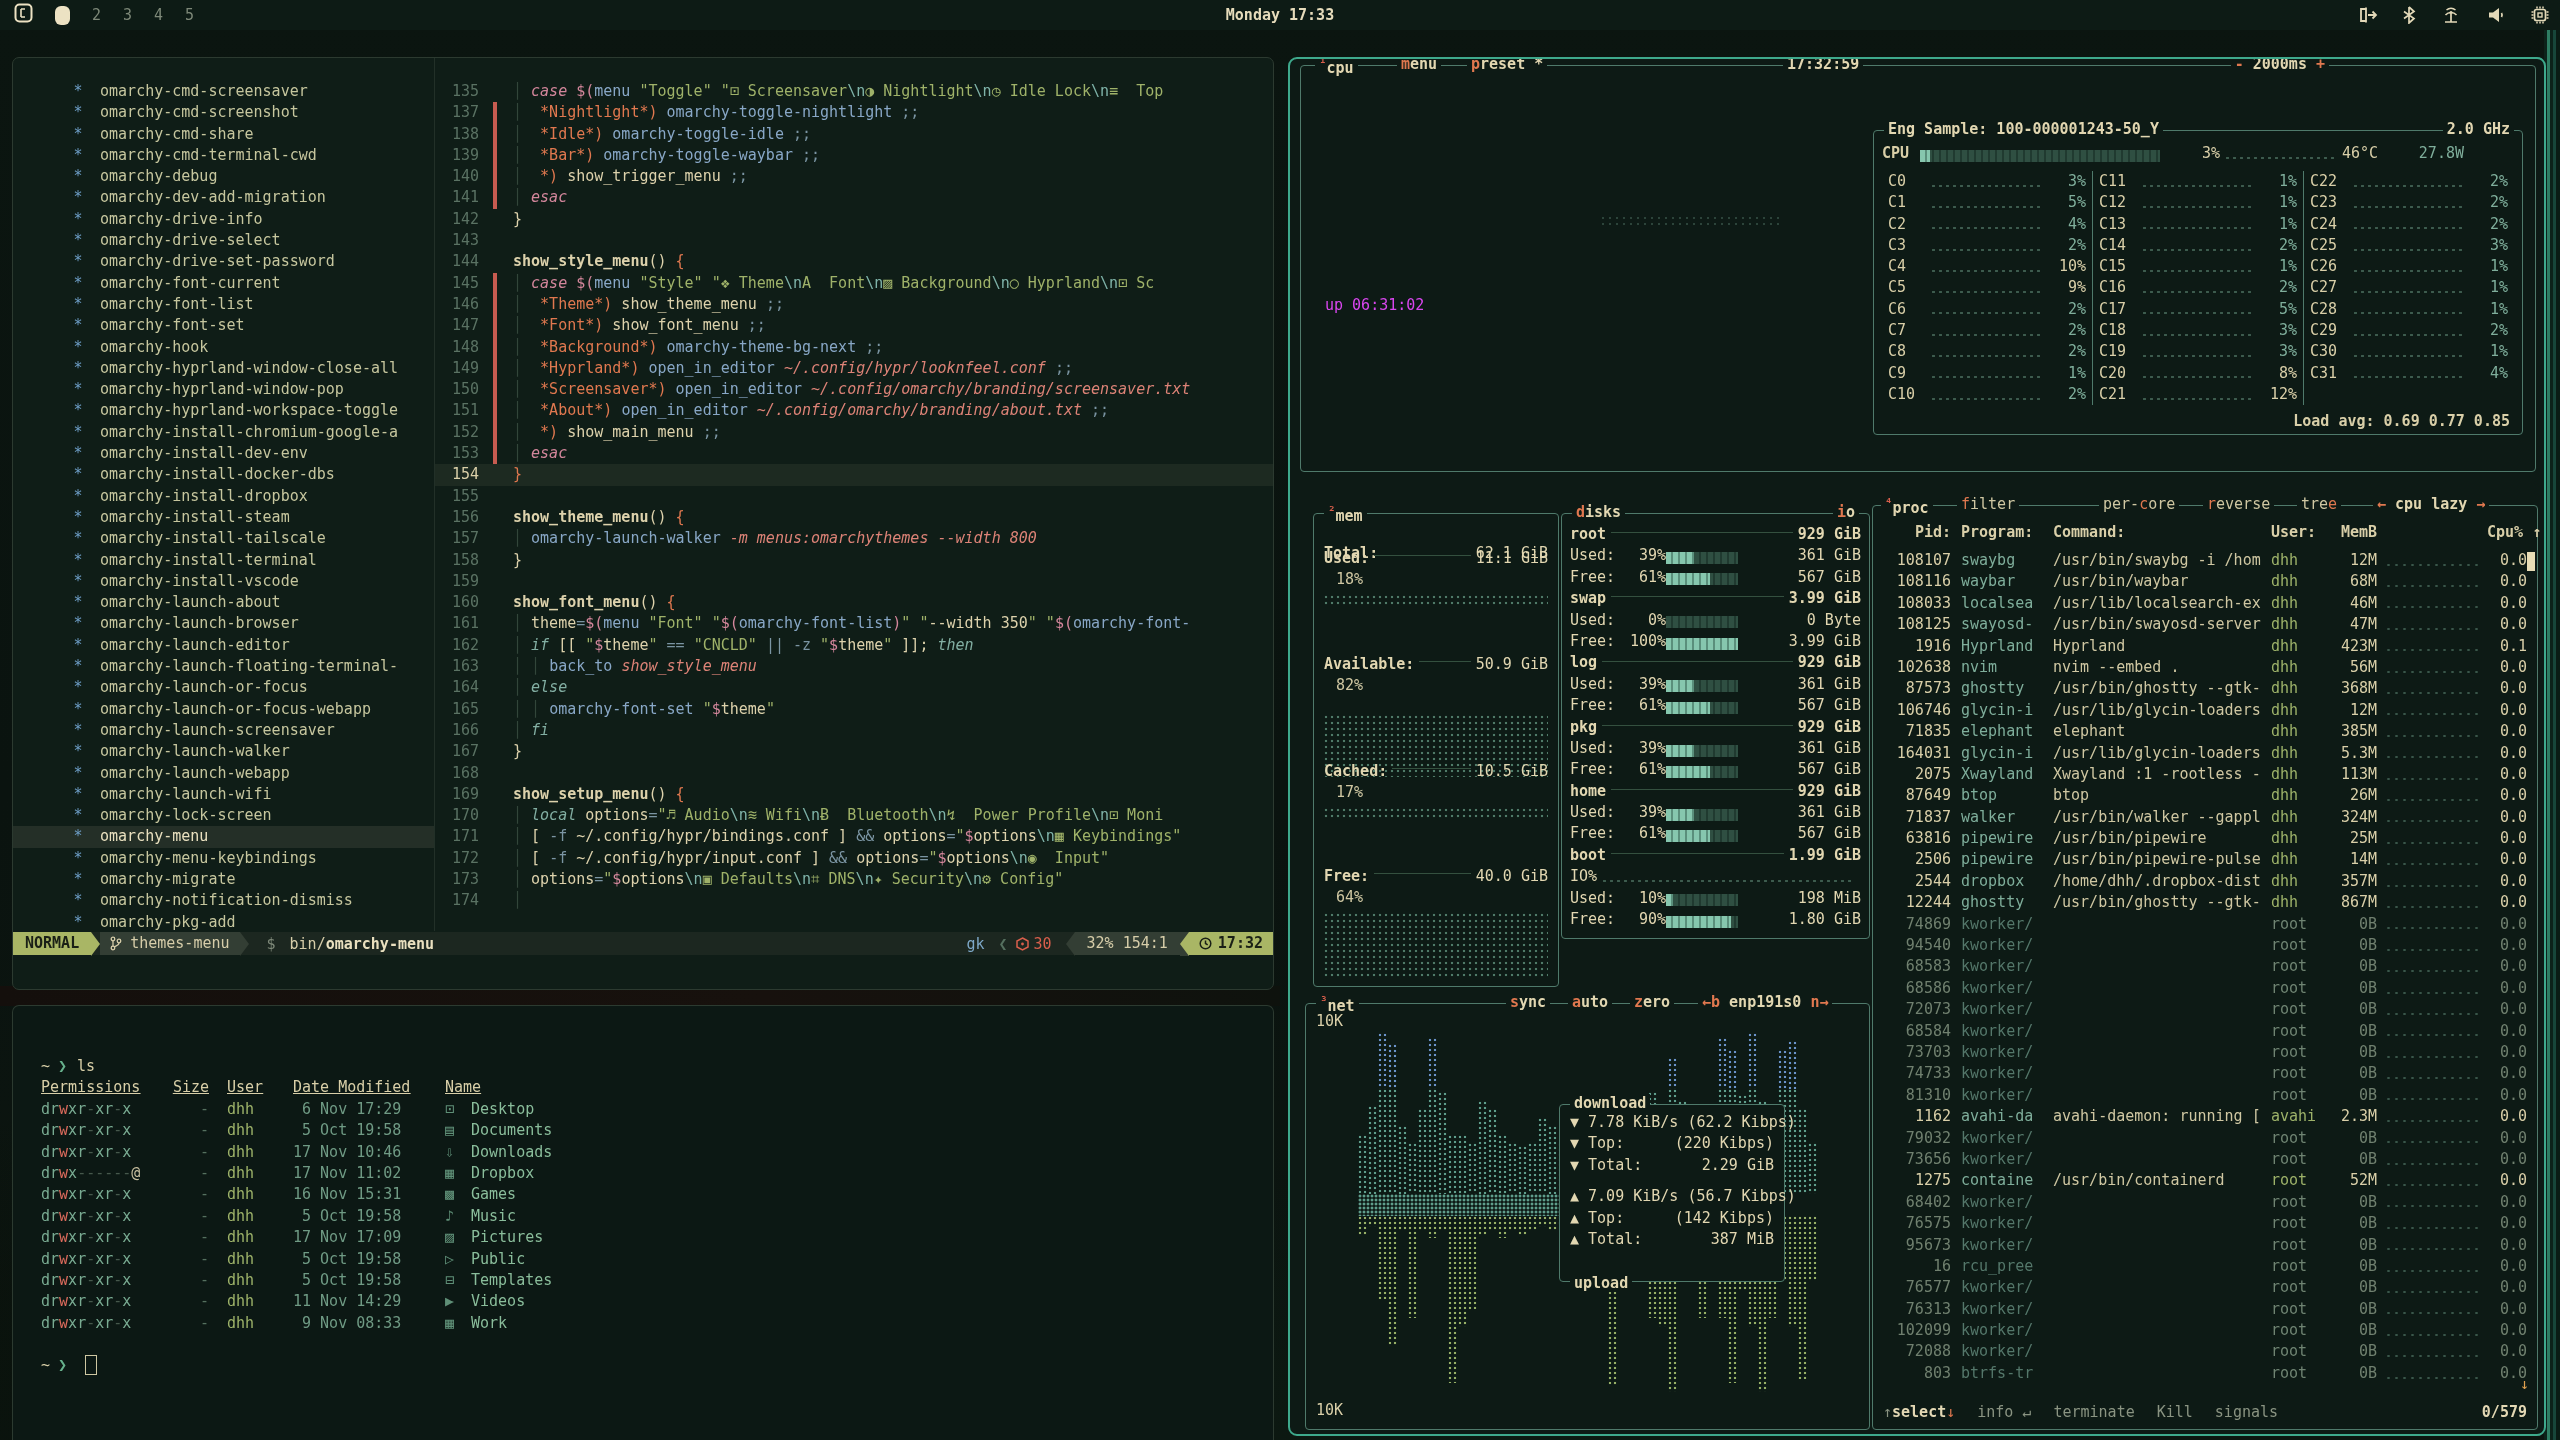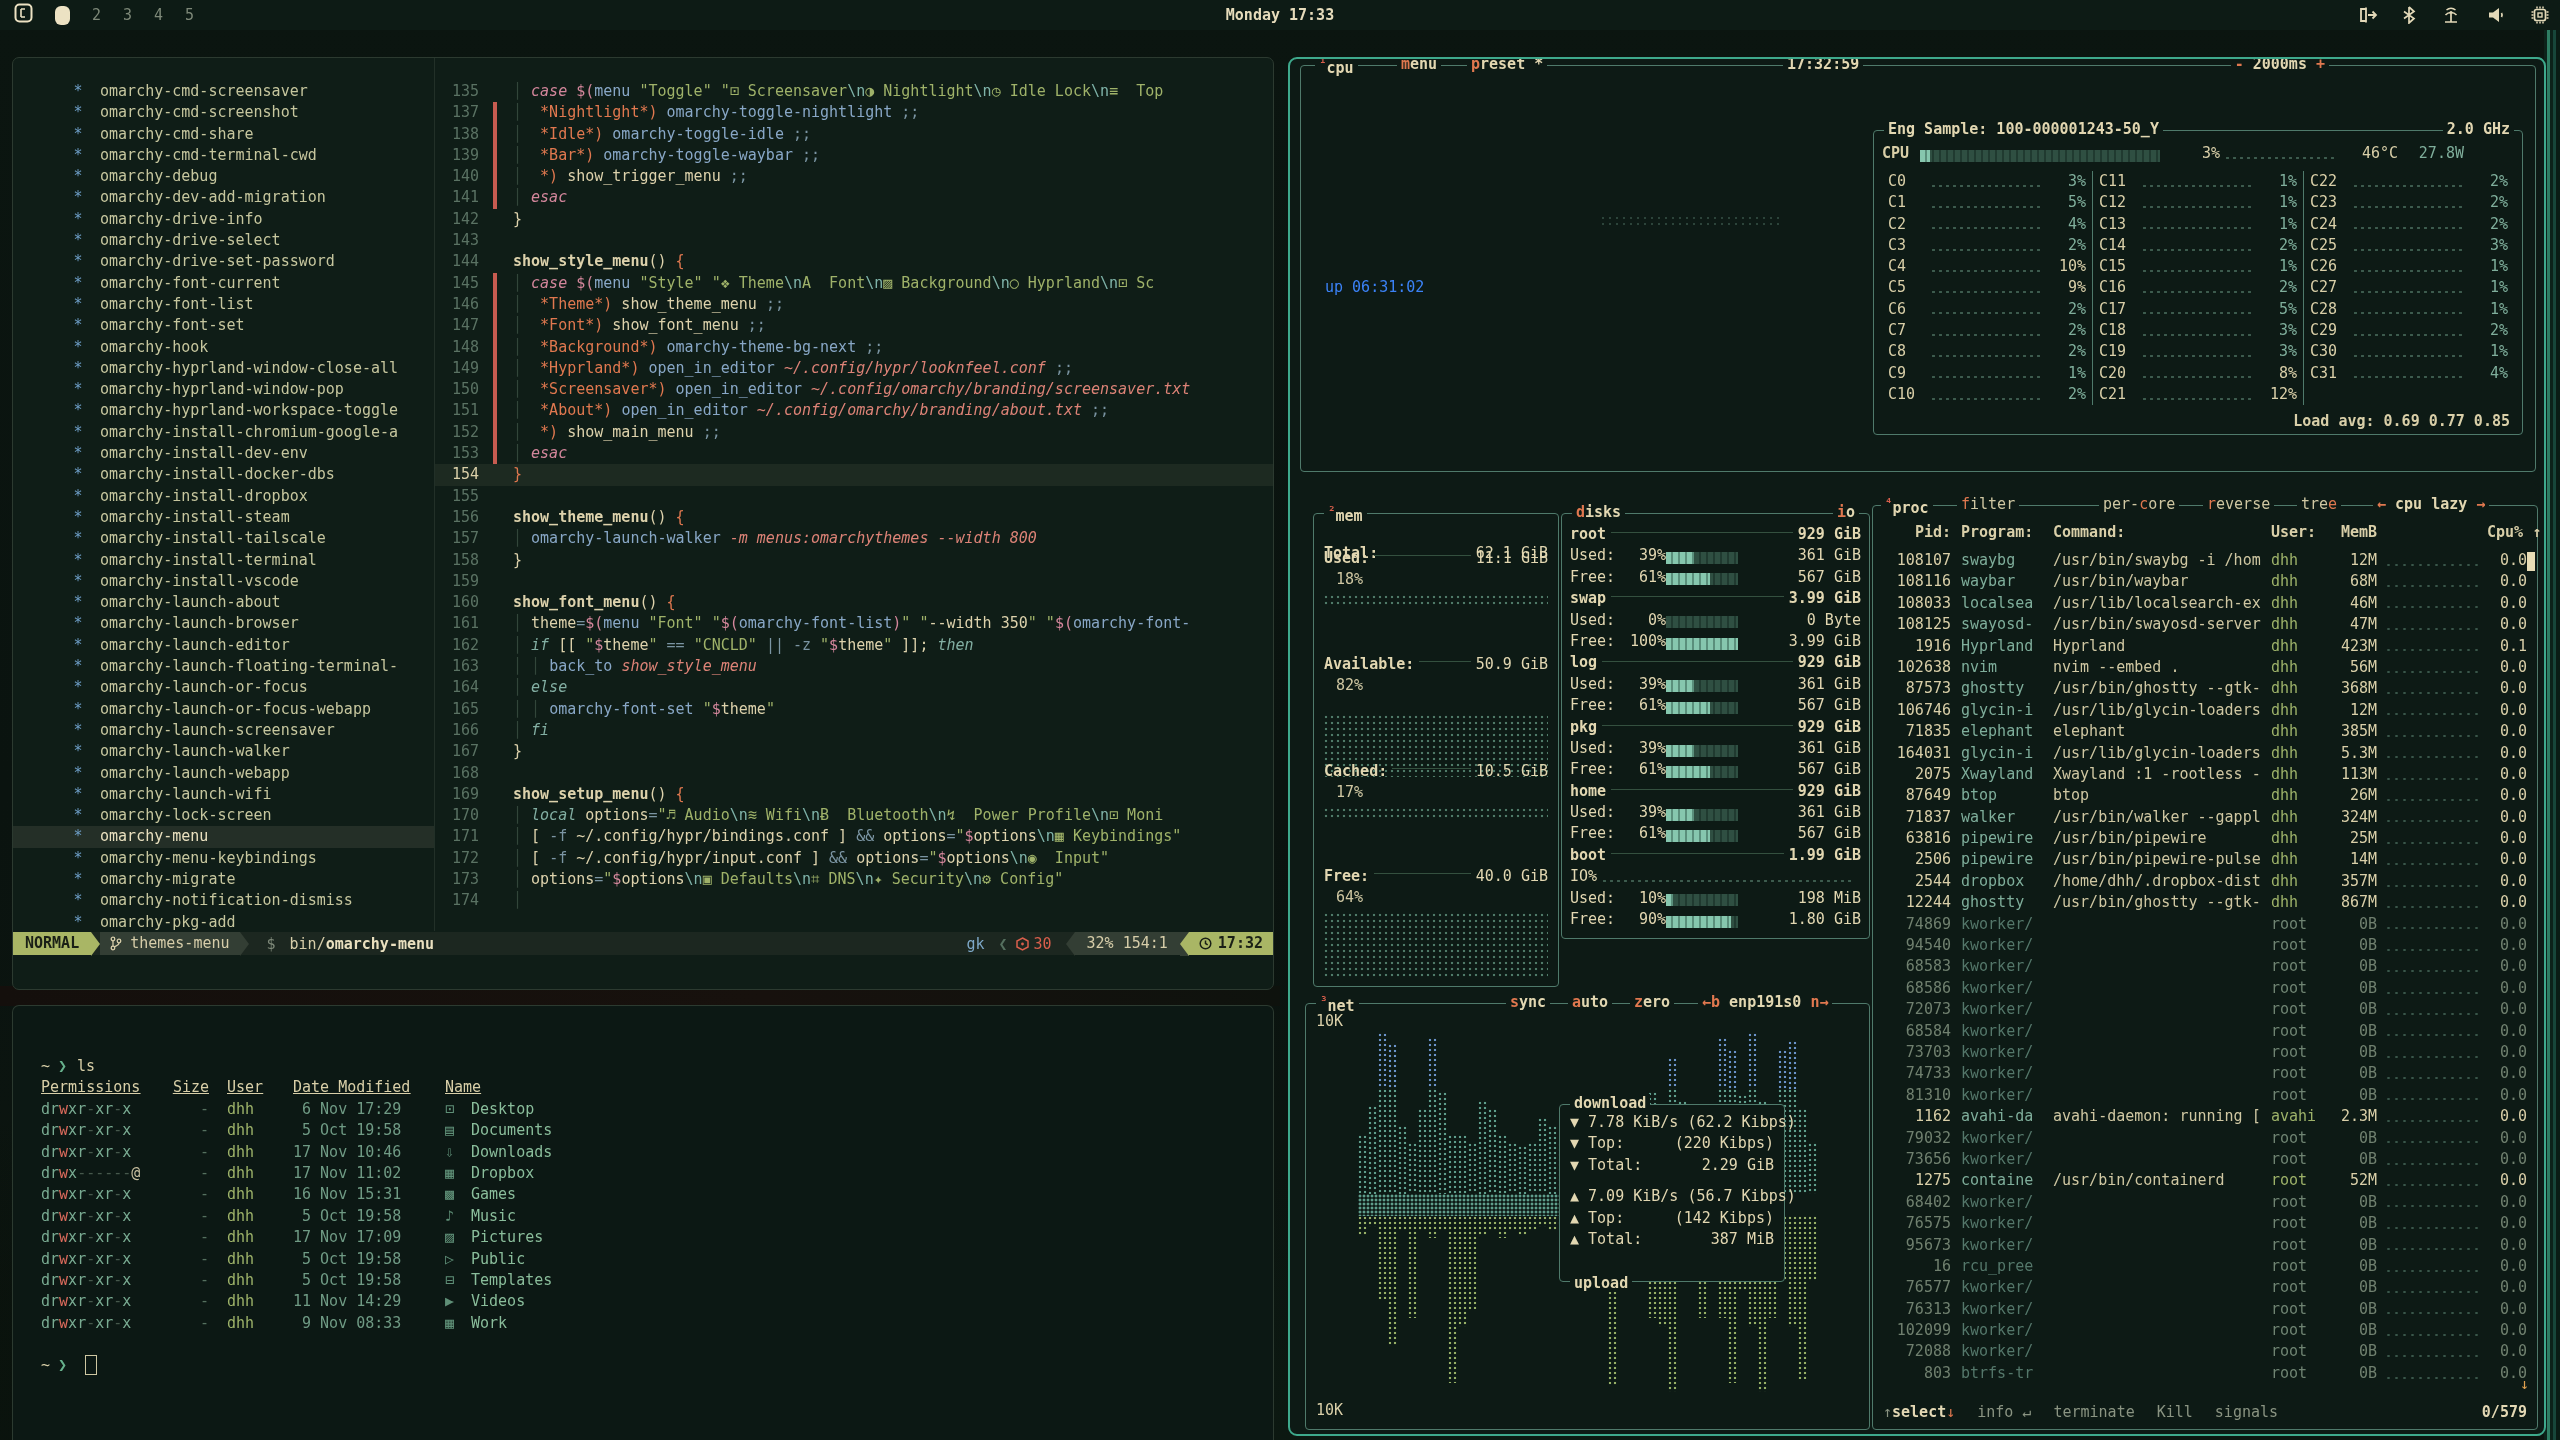--- a/index.html
+++ b/index.html
@@ -317,33 +317,33 @@
 </div>
 
 <div id="btop">
 
   <div class="panel" id="cpu-panel" style="left:10px;top:6px;width:1234px;height:405px">
     <span class="ptitle" style="left:14px"><sup>¹</sup><span>cpu</span></span>
     <span class="ptitle" style="left:96px"><span class="hot">m</span>enu</span>
     <span class="ptitle" style="left:166px"><span class="hot">p</span>reset *</span>
     <span class="ptitle" style="left:482px;font-weight:bold">17:32:59</span>
     <span class="ptitle" style="right:206px"><span class="hot">-</span> <span>2000ms</span> <span class="hot">+</span></span>
-    <span style="position:absolute;left:24px;top:212px;color:#3b82f6">up 06:31:02</span>
+    <span style="position:absolute;left:24px;top:230px;color:#d946ef">up 06:31:02</span>
 
     <div style="position:absolute;left:300px;top:150px;width:180px;height:10px;background:radial-gradient(circle at 2px 2px,#2c443a 1px,transparent 1.4px);background-size:7px 6px"></div>
 
     <div class="panel" id="core-panel" style="left:572px;top:64px;width:648px;height:303px">
       <span class="ptitle" style="left:10px">Eng Sample: 100-000001243-50_Y</span>
       <span class="ptitle" style="right:8px">2.0 GHz</span>
       <div class="core-row" style="position:absolute;left:8px;right:8px;top:12px">
         <span class="core-name" style="font-weight:bold">CPU</span>
         <span class="bar" style="width:240px"><span class="fill" id="cpu-total-fill" style="width: 4%;"></span></span>
         <span class="core-pct pct-hi" style="width:54px">3%</span>
         <span class="dotline" style="max-width:110px"></span>
-        <span style="color:#d9cfa8;width:56px;text-align:right">46°C</span>
+        <span style="color:#d9cfa8;width:56px;text-align:left">46°C</span>
         <span style="color:#7fae9b;width:66px;text-align:right">27.8W</span>
       </div>
       <div id="core-grid" style="position:absolute;left:8px;right:8px;top:40px;display:flex">
           <div style="flex: 1 1 0%; padding: 0px 6px;">
             <div class="core-row"><span class="core-name">C0</span><span class="dotline"></span><span class="core-pct pct-low">3%</span></div>
             <div class="core-row"><span class="core-name">C1</span><span class="dotline"></span><span class="core-pct pct-low">5%</span></div>
             <div class="core-row"><span class="core-name">C2</span><span class="dotline"></span><span class="core-pct pct-low">4%</span></div>
             <div class="core-row"><span class="core-name">C3</span><span class="dotline"></span><span class="core-pct pct-low">2%</span></div>
             <div class="core-row"><span class="core-name">C4</span><span class="dotline"></span><span class="core-pct pct-hi">10%</span></div>
             <div class="core-row"><span class="core-name">C5</span><span class="dotline"></span><span class="core-pct pct-hi">9%</span></div>

